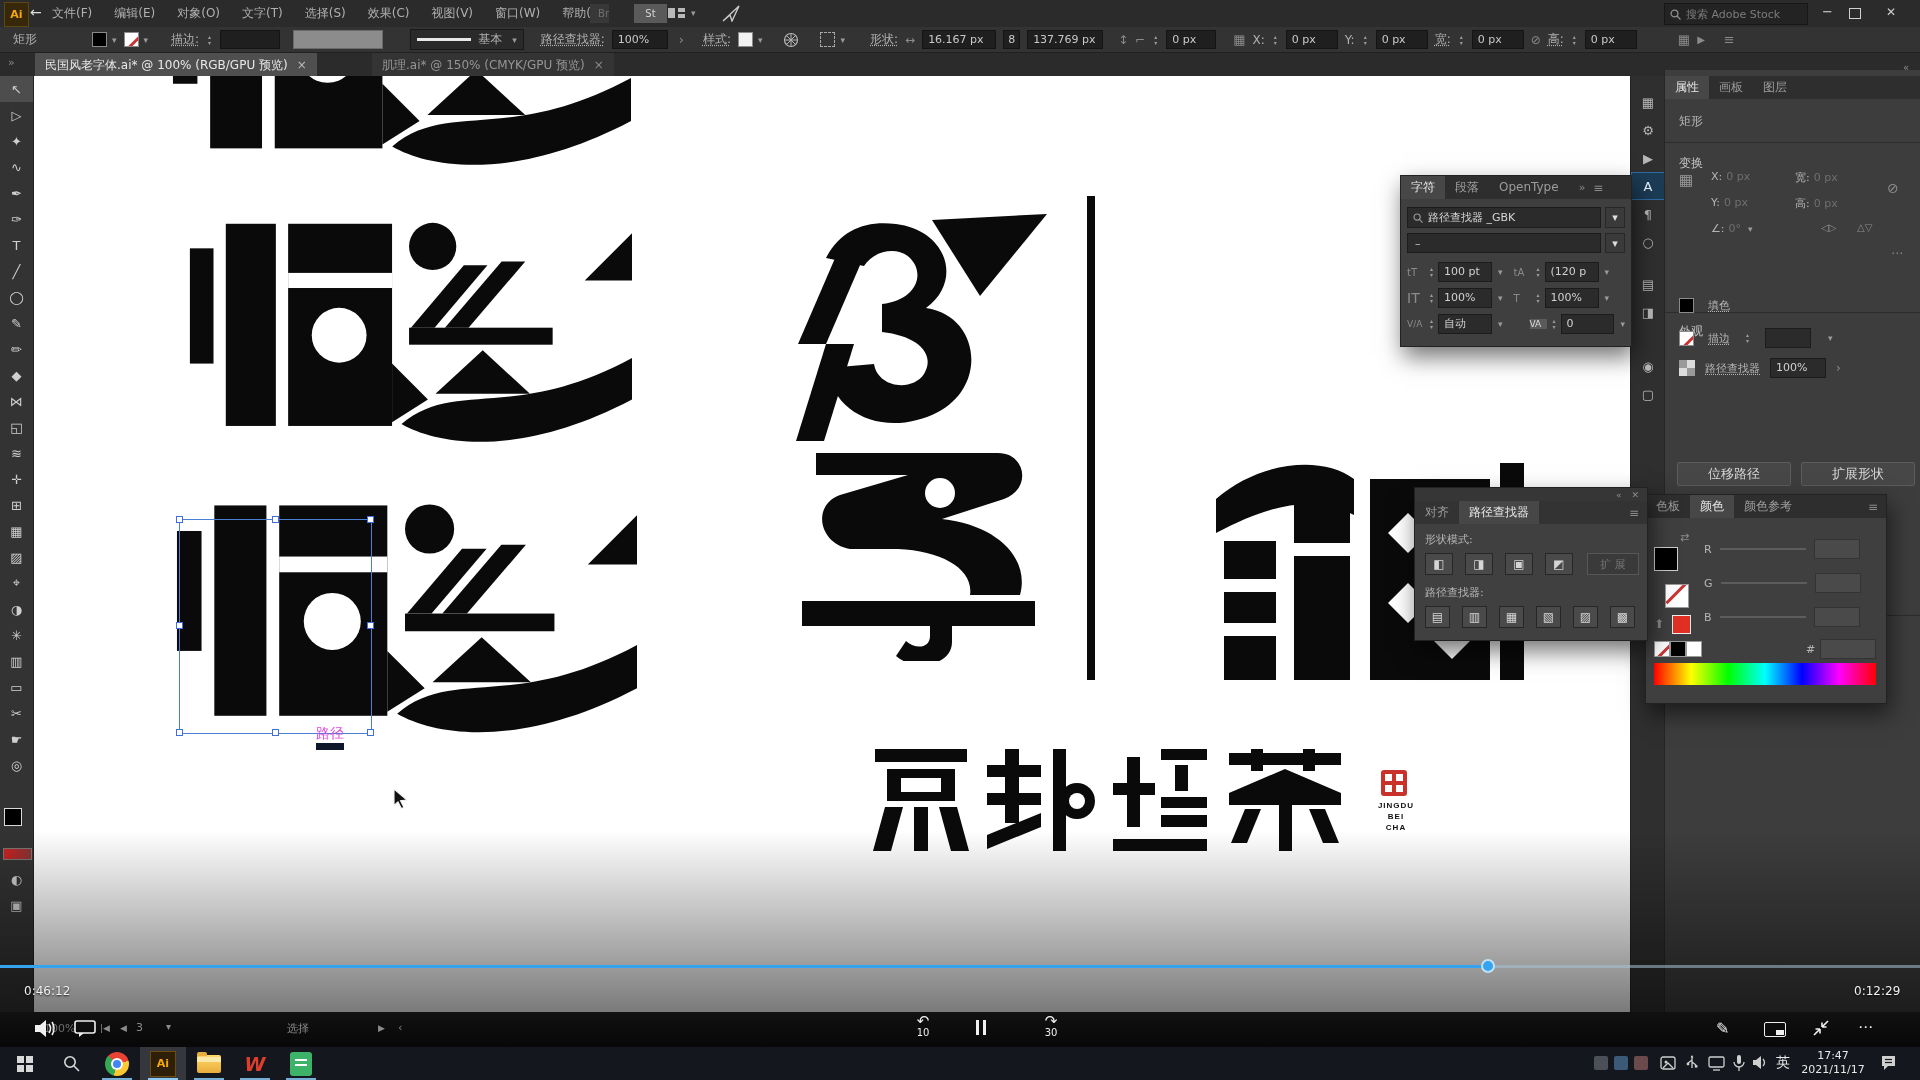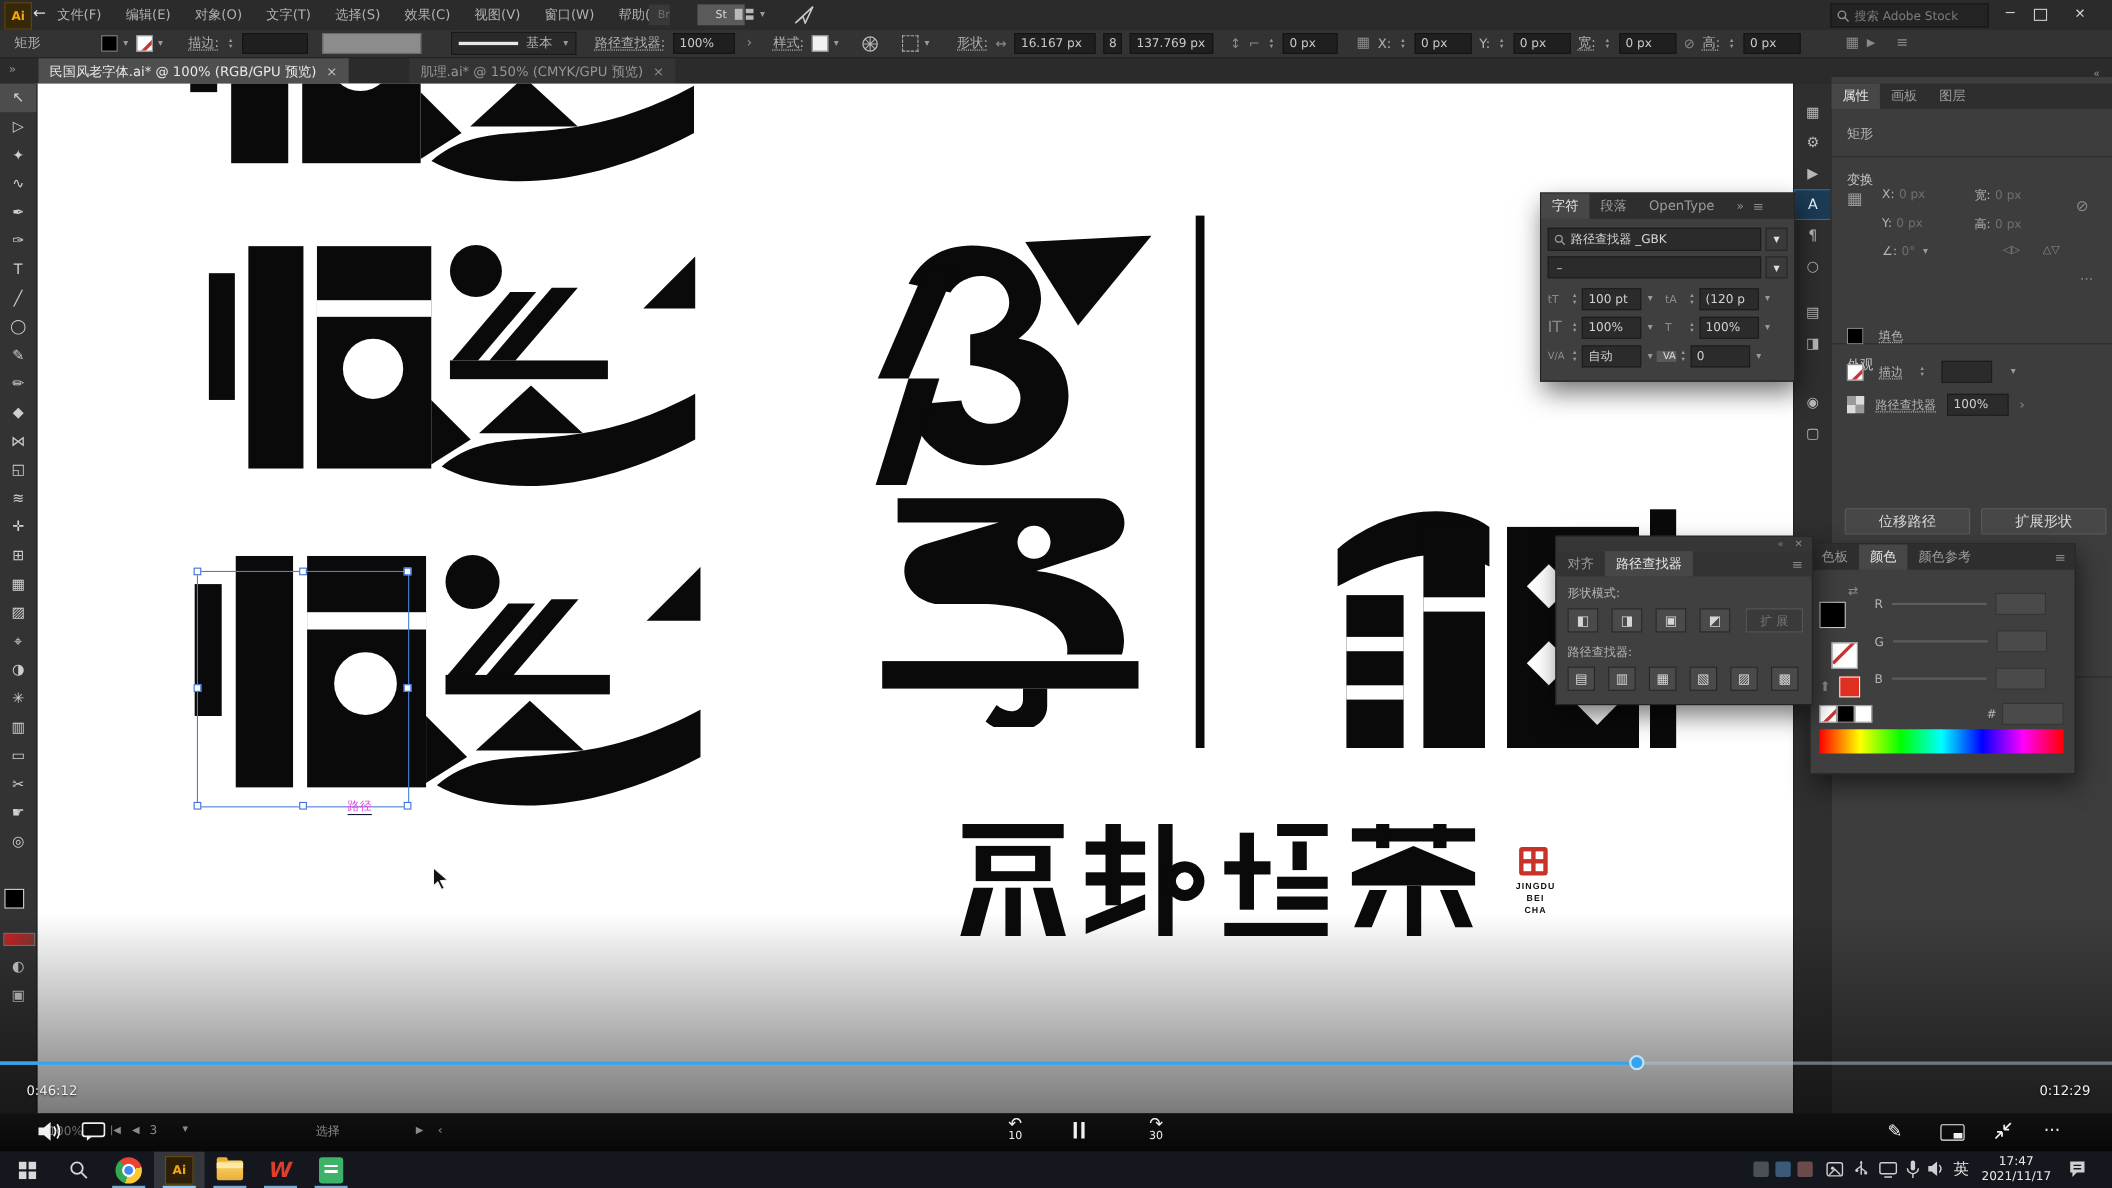--- a/index.html
+++ b/index.html
@@ -52,21 +52,21 @@
       <span class="lbl">文字(T)</span>
       <span class="lbl">选择(S)</span>
       <span class="lbl">效果(C)</span>
       <span class="lbl">视图(V)</span>
       <span class="lbl">窗口(W)</span>
       <span class="lbl">帮助(H)</span>
     </div>
     <div class="a row" style="left:590px;top:4px;width:19px;height:19px;background:#383838;justify-content:flex-end">
       <span style="color:#6e6e6e;font-size:10px">Br</span>
     </div>
-    <div class="a row" style="left:634px;top:4px;width:43px;height:19px;background:#5a5a5a;justify-content:center">
+    <div class="a row" style="left:634px;top:4px;width:33px;height:19px;background:#5a5a5a;justify-content:center">
       <span style="color:#d8d8d8;font-size:10px">St</span>
     </div>
     <div class="a row" style="left:668px;top:8px;gap:3px">
       <span style="width:7px;height:10px;background:#b9b9b9;display:inline-block"></span>
       <span style="display:inline-flex;flex-direction:column;gap:2px">
         <span style="width:7px;height:4px;background:#b9b9b9"></span>
         <span style="width:7px;height:4px;background:#b9b9b9"></span>
       </span>
       <span class="car">▾</span>
     </div>
@@ -336,21 +336,21 @@
     <div class="a" style="left:146px;top:443px;width:191px;height:213px;border:1px solid #4a7fd6">
       <span class="hdl" style="left:-4px;top:-4px"></span>
       <span class="hdl" style="left:92px;top:-4px"></span>
       <span class="hdl" style="left:187px;top:-4px"></span>
       <span class="hdl" style="left:-4px;top:102px"></span>
       <span class="hdl" style="left:187px;top:102px"></span>
       <span class="hdl" style="left:-4px;top:209px"></span>
       <span class="hdl" style="left:92px;top:209px"></span>
       <span class="hdl" style="left:187px;top:209px"></span>
     </div>
-    <span class="a" style="left:283px;top:649px;color:#e04ae0;font-size:11px;border-bottom:1px solid #0f172a">路径</span>
+    <span class="a" style="left:283px;top:649px;color:#e04ae0;font-size:14px;border-bottom:7px solid #0f172a">路径</span>
 
     <div class="a" style="left:751px;top:138px;width:263px;height:227px">
       <svg width="263" height="227" viewBox="0 0 263 227">
           <g fill="#0a0a0a">
         <polygon points="148,6 263,0 196,82"></polygon>
         <path d="M112 10 C162 16 180 66 142 94 C196 102 204 172 154 198 C104 224 48 202 44 154 L90 150 C94 174 128 178 140 160 C152 140 134 122 98 118 L98 90 C132 86 142 60 126 44 C114 32 90 36 80 52 L42 44 C56 16 82 6 112 10 Z"></path>
         <polygon points="14,130 58,28 86,28 42,130"></polygon>
             <polygon points="42,130 12,227 40,227 70,130"></polygon>
       </g>
         </svg>
@@ -604,21 +604,21 @@
       <span class="car">▾</span>
     </div>
     <div class="row" style="margin:6px 6px 0 6px;gap:3px">
       <span class="dim" style="font-size:9px;width:18px">V/A</span>
       <span class="stp">
           <span>▴</span>
           <span>▾</span>
         </span>
       <span class="pfld" style="width:42px">自动</span>
       <span class="car">▾</span>
-      <span class="dim" style="font-size:9px;width:18px;margin-left:0;background:#5a5a5a;color:#ddd;text-align:right">VA</span>
+      <span class="dim" style="font-size:9px;width:18px;margin-left:24px;background:#5a5a5a;color:#ddd;text-align:left">VA</span>
       <span class="stp">
           <span>▴</span>
           <span>▾</span>
         </span>
       <span class="pfld" style="width:42px">0</span>
       <span class="car">▾</span>
     </div>
   </div>
 
   <div class="pnl" style="left:1645px;top:494px;width:240px;height:208px;z-index:5">

